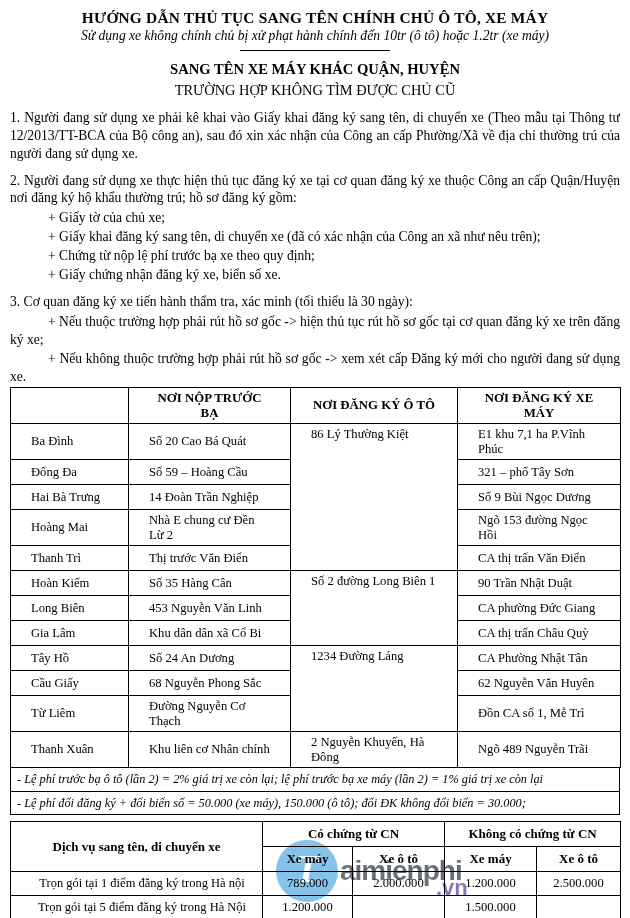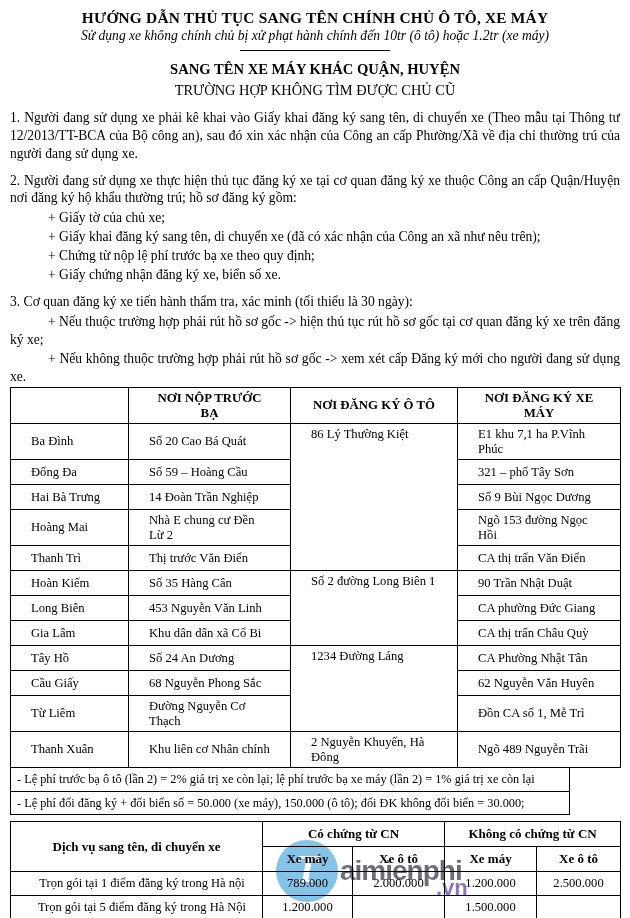--- a/index.html
+++ b/index.html
@@ -112,23 +112,24 @@
     height: 20px;
   }
   col.c1 { width: 118px; }
   col.c2 { width: 162px; }
   col.c3 { width: 167px; }
   col.c4 { width: 163px; }
 
   
   table.notes {
     border-collapse: collapse;
-    width: 560px;
+    width: 610px;
     font-size: 12.3px;
     table-layout: fixed;
+    font-style: italic;
   }
   table.notes td {
     border: 1px solid #000;
     border-top: none;
     padding: 4px 6px;
     line-height: 1.2;
   }
 
   
   table.prices {

